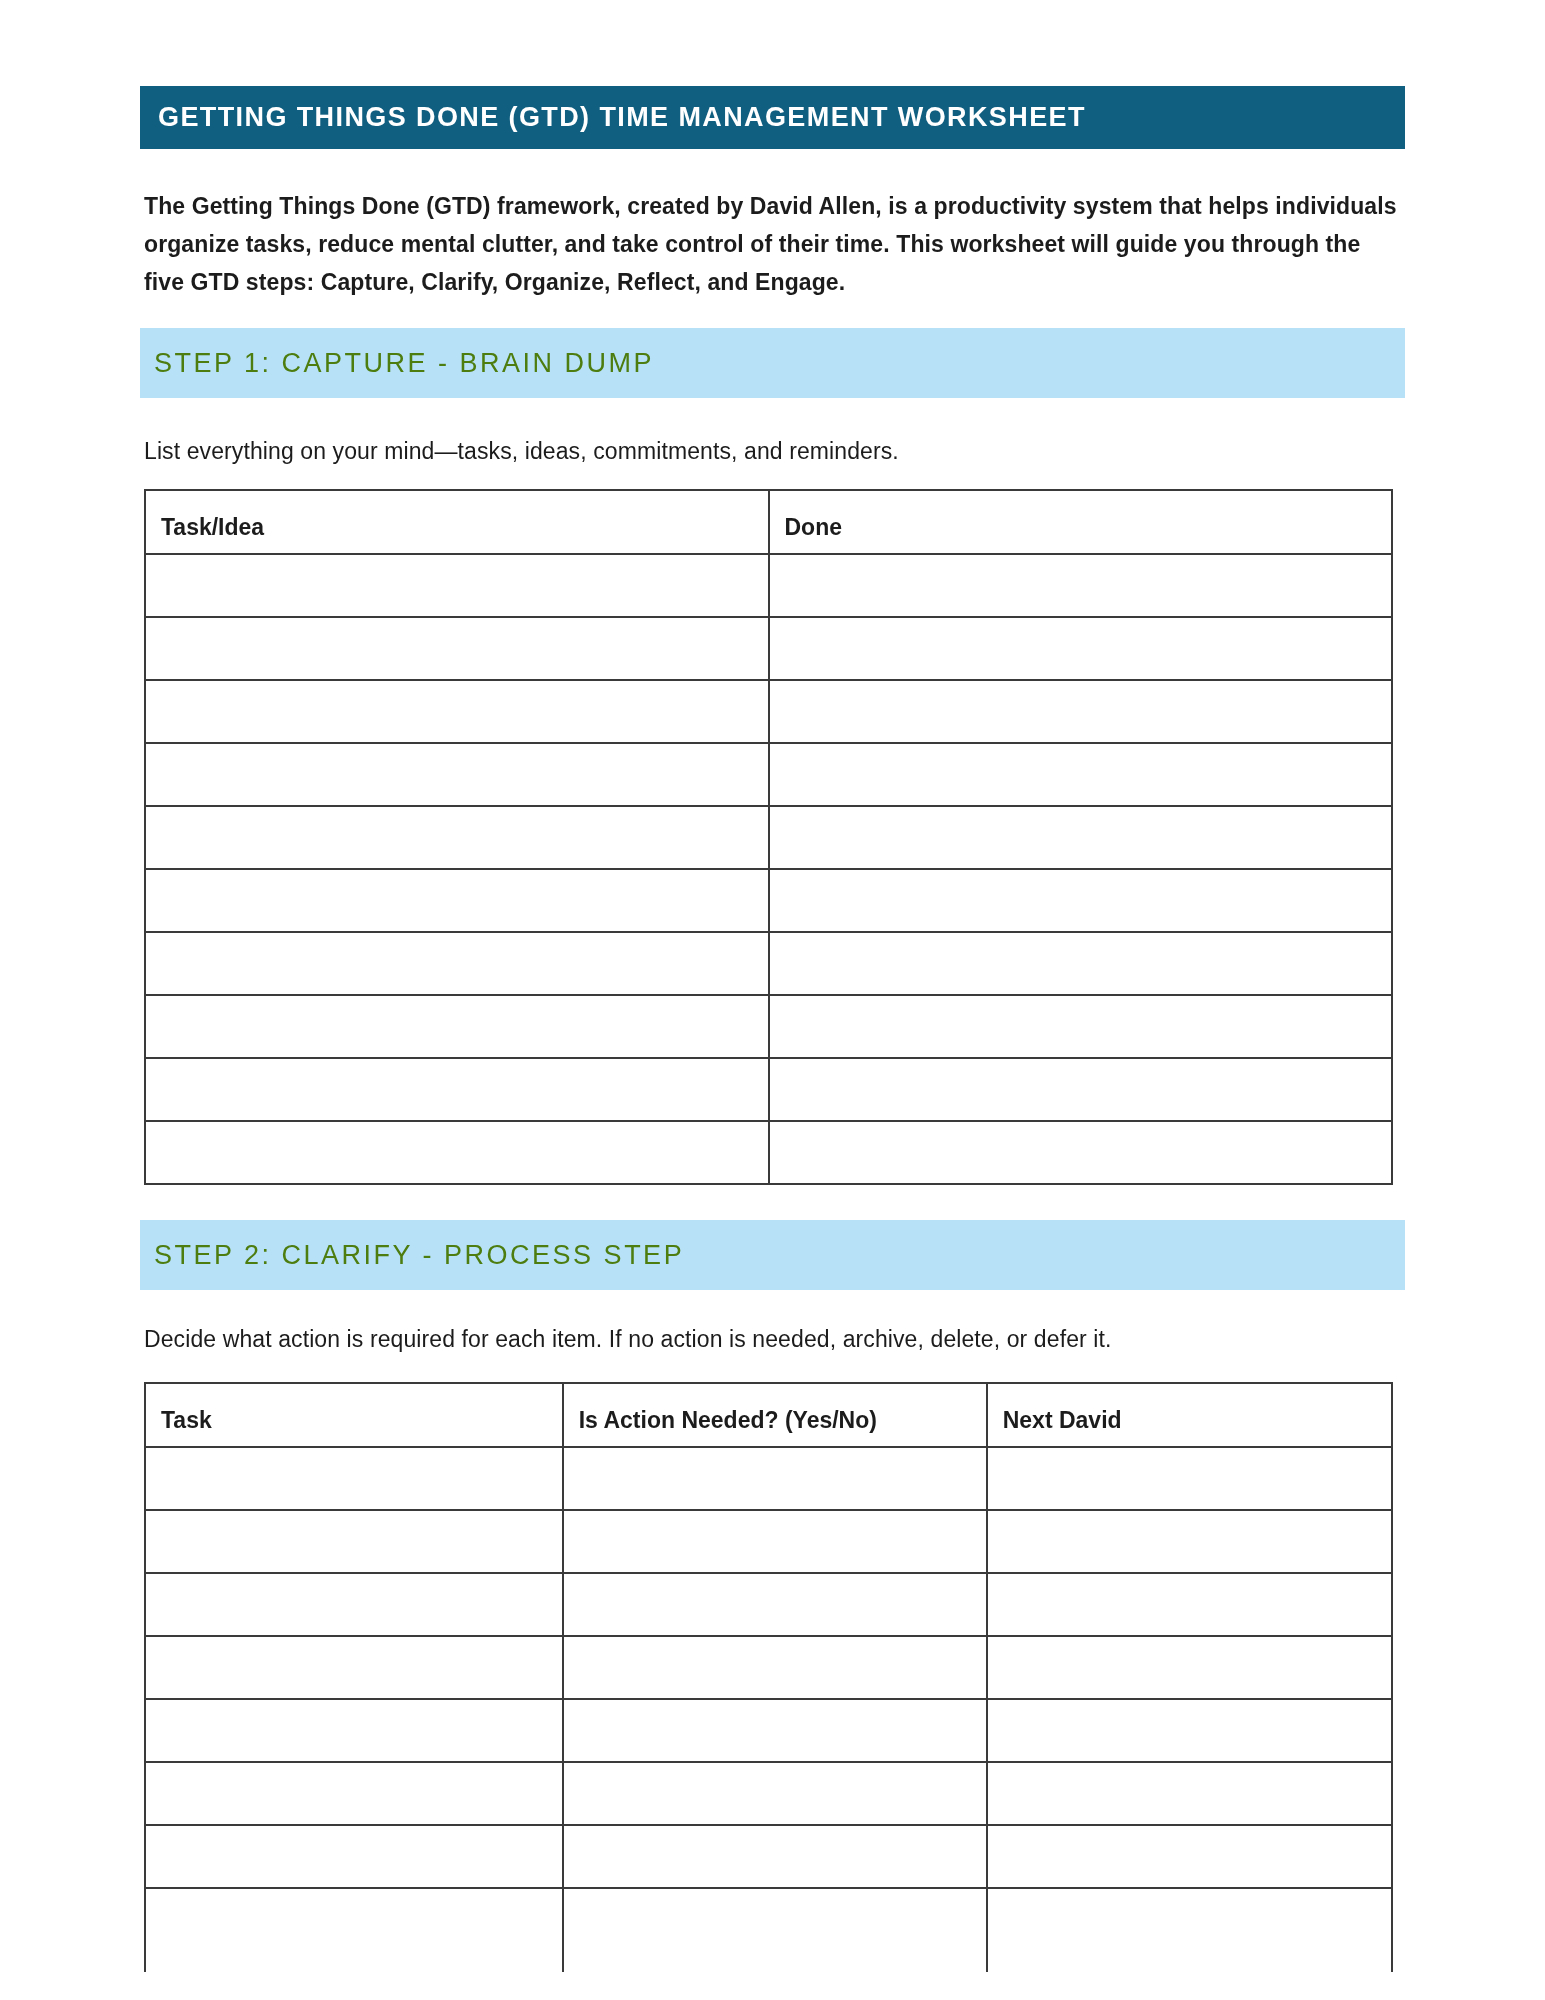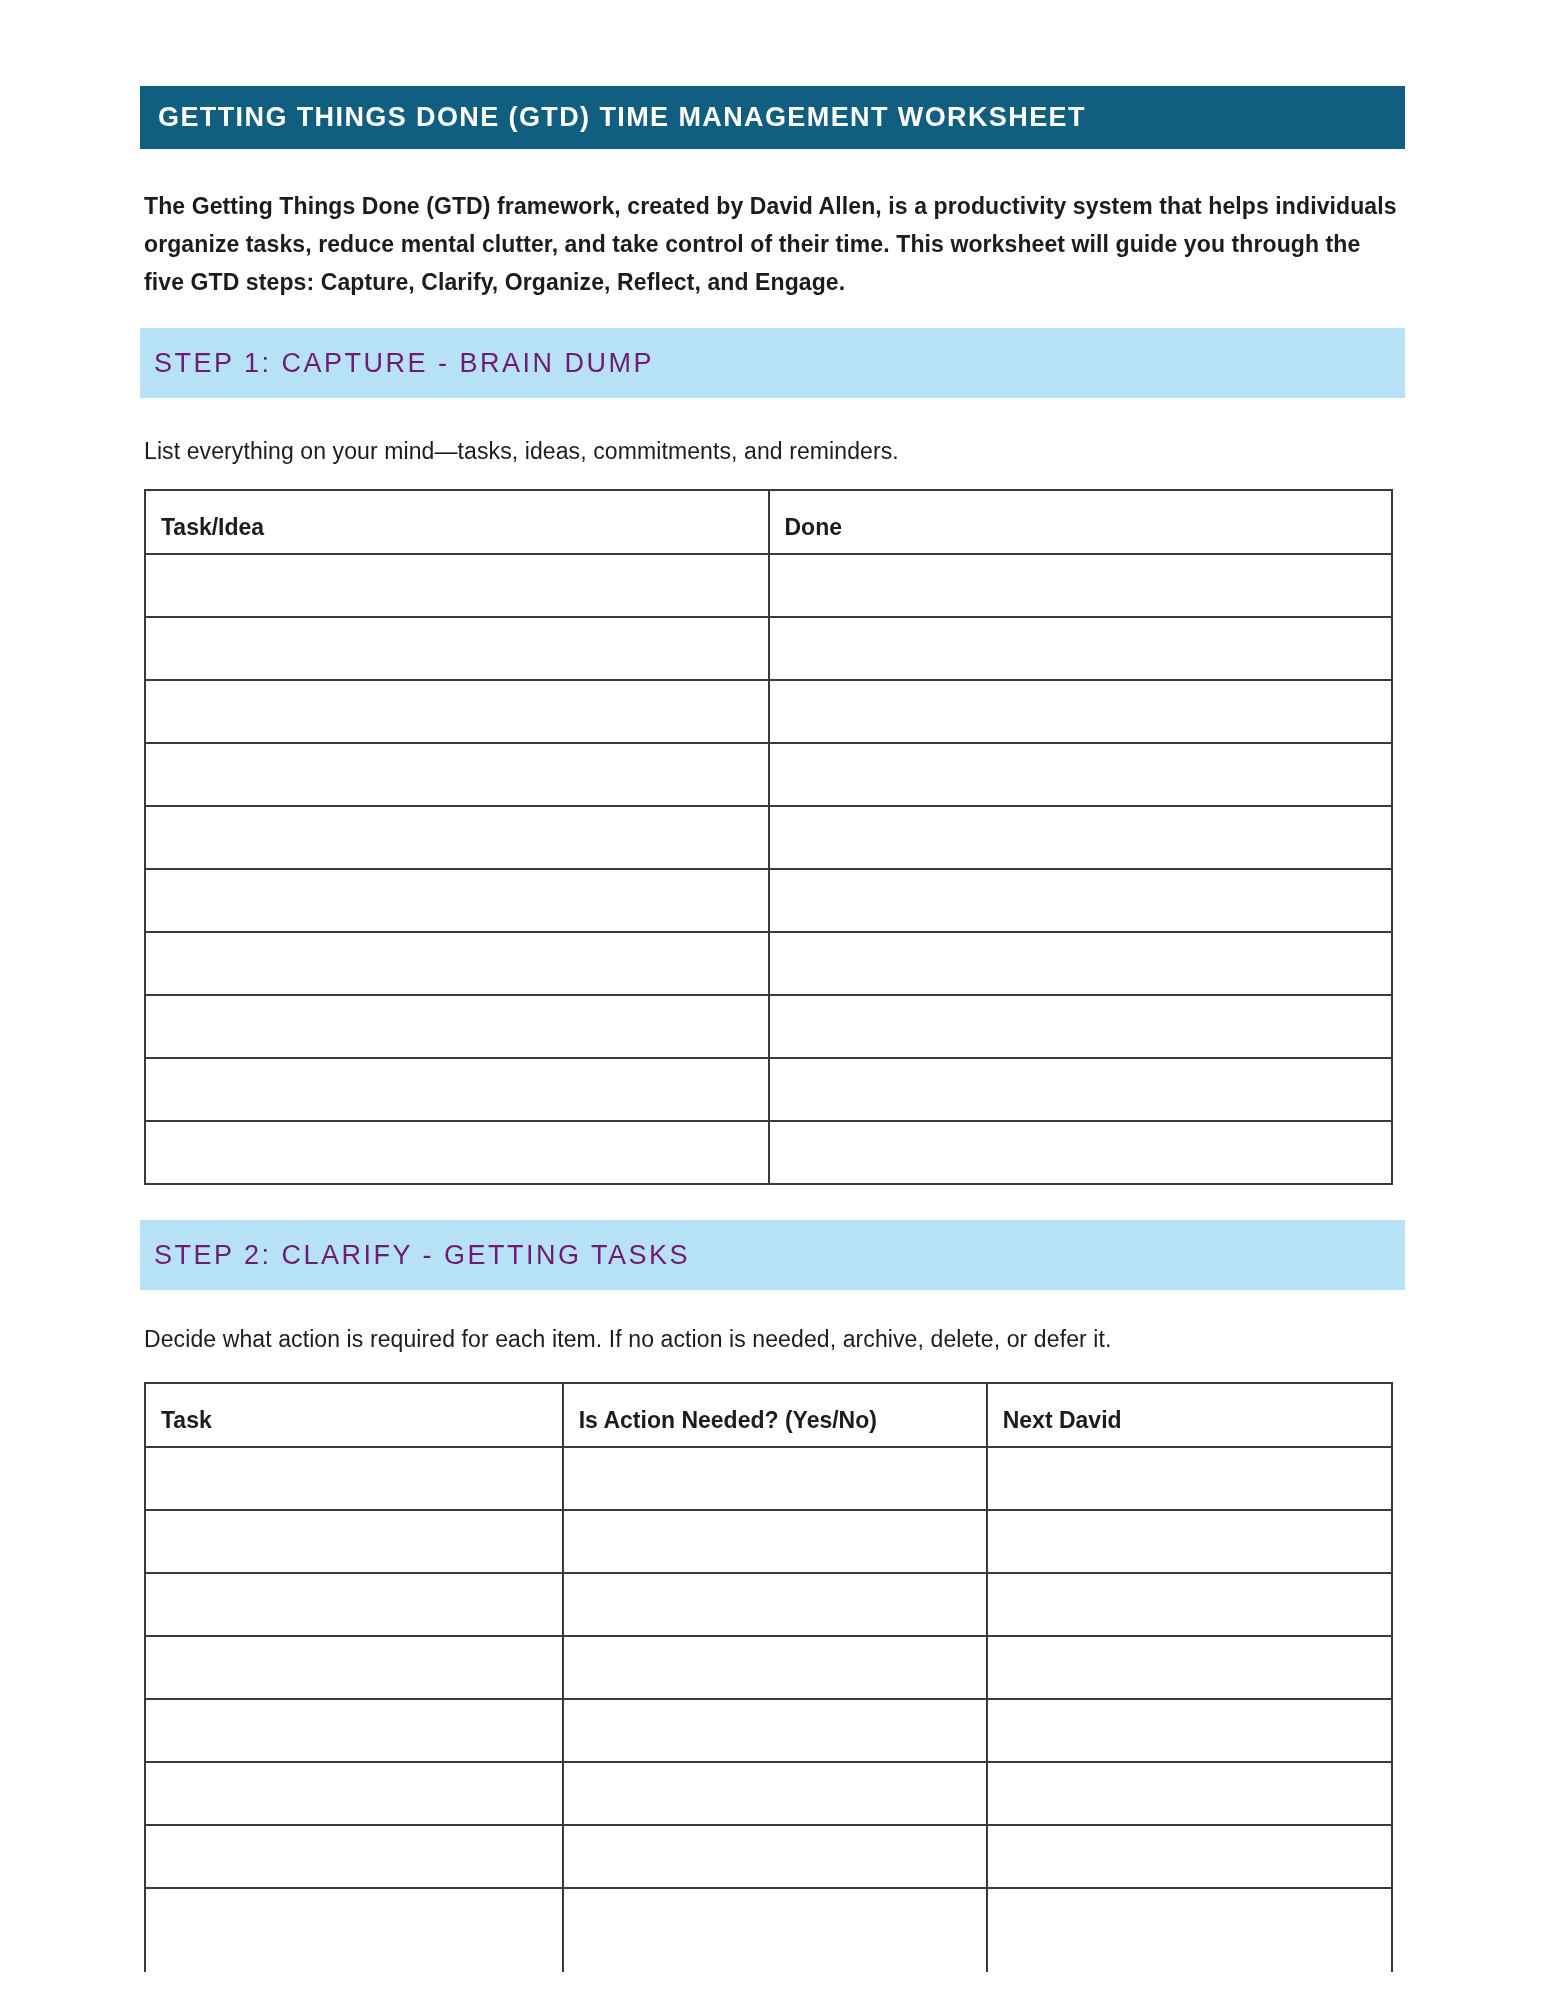--- a/index.html
+++ b/index.html
@@ -50,21 +50,21 @@
     display: flex;
     align-items: center;
     padding-left: 14px;
   }
   .section-bar.first { margin-top: 27px; }
   .section-bar.second { margin-top: 35px; }
   .section-bar h2 {
     font-size: 27px;
     font-weight: 400;
     letter-spacing: 2.5px;
-    color: #701a75;
+    color: #4d7c0f;
     white-space: nowrap;
   }
   
   .desc {
     margin: 34px 0 0 4px;
     font-size: 23px;
     line-height: 38px;
     letter-spacing: 0.1px;
   }
   .desc.second { margin-top: 30px; }
@@ -164,21 +164,21 @@
             <td></td>
           </tr>
           <tr>
             <td></td>
             <td></td>
           </tr>
         </tbody>
     </table>
 
     <div class="section-bar second">
-      <h2>STEP 2: CLARIFY - GETTING TASKS</h2>
+      <h2>STEP 2: CLARIFY - PROCESS STEP</h2>
     </div>
     <p class="desc second">Decide what action is required for each item. If no action is needed, archive, delete, or defer it.</p>
     <table class="clarify">
       <colgroup>
           <col class="c1">
           <col class="c2">
           <col class="c3">
         </colgroup>
       <thead>
         <tr>

